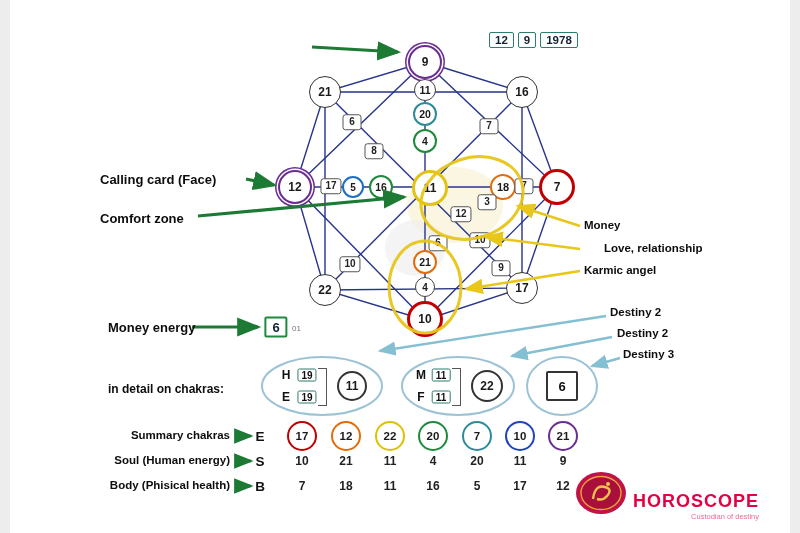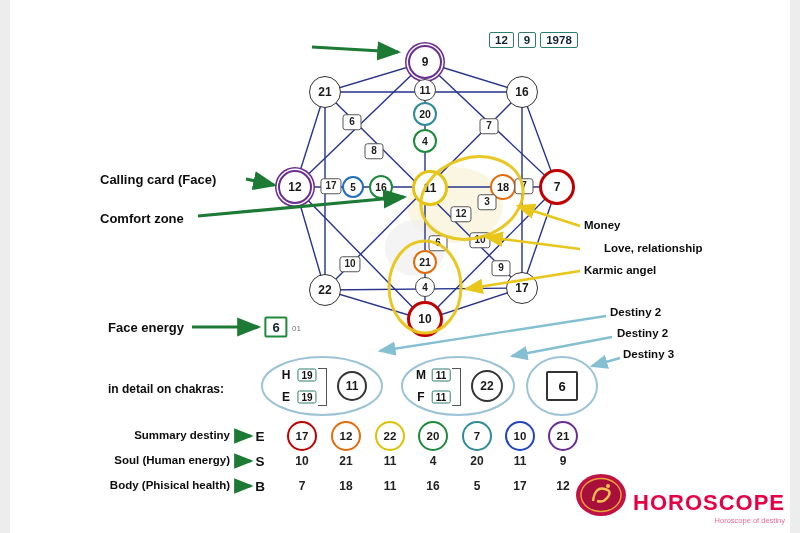--- a/index.html
+++ b/index.html
@@ -46,21 +46,21 @@
   .bracket{position:absolute;width:8px;border:1.5px solid #555;border-left:none;background:transparent;z-index:6;}
   .detail-lbl{position:absolute;transform:translate(-50%,-50%);font-weight:bold;font-size:12px;z-index:6;}
   .detail-box{position:absolute;transform:translate(-50%,-50%);z-index:6;background:#fff;
               border:1.5px solid #2f7d6d;border-radius:2px;font-size:10px;font-weight:600;padding:0 3px;}
   .detail-circle{z-index:6;}
   .big-sq{position:absolute;transform:translate(-50%,-50%);width:28px;height:26px;background:#fff;
           border:2px solid #333;border-radius:2px;display:flex;align-items:center;justify-content:center;
           font-size:13px;font-weight:600;z-index:6;}
 
   .logo{position:absolute;left:575px;top:468px;display:flex;align-items:center;gap:6px;z-index:6;}
-  .logo-title{font-size:22px;font-weight:800;letter-spacing:1px;color:#e50046;line-height:1;margin-top:24px;}
+  .logo-title{font-size:18px;font-weight:800;letter-spacing:1px;color:#e50046;line-height:1;margin-top:24px;}
   .logo-sub{font-size:7.5px;color:#f0699b;text-align:right;margin-top:2px;}
   .note{position:absolute;font-size:8px;color:#777;z-index:6;}
 </style>
 </head>
 <body>
 
 <div class="canvas">
   <div class="edge" style="left:0"></div>
   <div class="edge" style="left:790px"></div>
 
@@ -164,21 +164,21 @@
 
     <g stroke="#9cc3d5" stroke-width="2" fill="none">
       <ellipse cx="322" cy="386" rx="60" ry="29"></ellipse>
       <ellipse cx="458" cy="386" rx="56" ry="29"></ellipse>
       <ellipse cx="562" cy="386" rx="35" ry="29"></ellipse>
     </g>
   </svg>
 
   <div class="lbl txt" style="left:100px;top:172px">Calling card (Face)</div>
   <div class="lbl txt" style="left:100px;top:211px">Comfort zone</div>
-  <div class="lbl txt" style="left:108px;top:320px">Face energy</div>
+  <div class="lbl txt" style="left:108px;top:320px">Money energy</div>
   <div class="box box-green node" style="position:absolute;left:276px;top:327px;transform:translate(-50%,-50%)">6</div>
   <div class="note" style="left:292px;top:324px">01</div>
 
   <div class="lbl-sm txt" style="left:584px;top:219px">Money</div>
   <div class="lbl-sm txt" style="left:604px;top:242px">Love, relationship</div>
   <div class="lbl-sm txt" style="left:584px;top:264px">Karmic angel</div>
   <div class="lbl-sm txt" style="left:610px;top:306px">Destiny 2</div>
   <div class="lbl-sm txt" style="left:617px;top:327px">Destiny 2</div>
   <div class="lbl-sm txt" style="left:623px;top:348px">Destiny 3</div>
 
@@ -193,21 +193,21 @@
 
   <div class="detail-lbl" style="left:421px;top:375px">M</div>
   <div class="detail-lbl" style="left:421px;top:397px">F</div>
   <div class="detail-box" style="left:441px;top:375px">11</div>
   <div class="detail-box" style="left:441px;top:397px">11</div>
   <div class="bracket" style="left:452px;top:368px;height:36px"></div>
   <div class="circle detail-circle" style="left:487px;top:386px;width:28px;height:28px;font-size:12px;border:2px solid #333">22</div>
 
   <div class="big-sq" style="left:562px;top:386px">6</div>
 
-  <div class="rowtitle txt" style="top:429px">Summary destiny</div>
+  <div class="rowtitle txt" style="top:429px">Summary chakras</div>
   <div class="rowtitle txt" style="top:479px">Body (Phisical health)</div>
   <div class="rowtitle txt" style="top:454px">Soul (Human energy)</div>
 
   <div class="rowletter txt" style="left:260px;top:436px">E</div>
   <div class="rowletter txt" style="left:260px;top:461px">S</div>
   <div class="rowletter txt" style="left:260px;top:486px">B</div>
 
   <div class="circle ec rc0 node" style="left:302px;top:436px">17</div>
   <div class="circle ec rc1 node" style="left:346px;top:436px">12</div>
   <div class="circle ec rc2 node" style="left:390px;top:436px">22</div>
@@ -236,16 +236,16 @@
     <span>
       <svg width="52" height="46" viewBox="0 0 52 46">
         <ellipse cx="26" cy="23" rx="25" ry="21" fill="#c01244"></ellipse>
         <ellipse cx="26" cy="23" rx="20" ry="16.5" fill="#a80f3a" stroke="#e7a33c" stroke-width="1.4"></ellipse>
         <path d="M18 29 Q20 14 30 17 Q38 19 32 26 Q28 31 22 29" stroke="#f2c14e" stroke-width="2.4" fill="none"></path>
         <circle cx="33" cy="14" r="2" fill="#f2c14e"></circle>
       </svg>
     </span>
     <span>
       <div class="logo-title">HOROSCOPE</div>
-      <div class="logo-sub">Horoscope of destiny</div>
+      <div class="logo-sub">Custodian of destiny</div>
     </span>
   </div>
 </div>
 
 </body></html>

